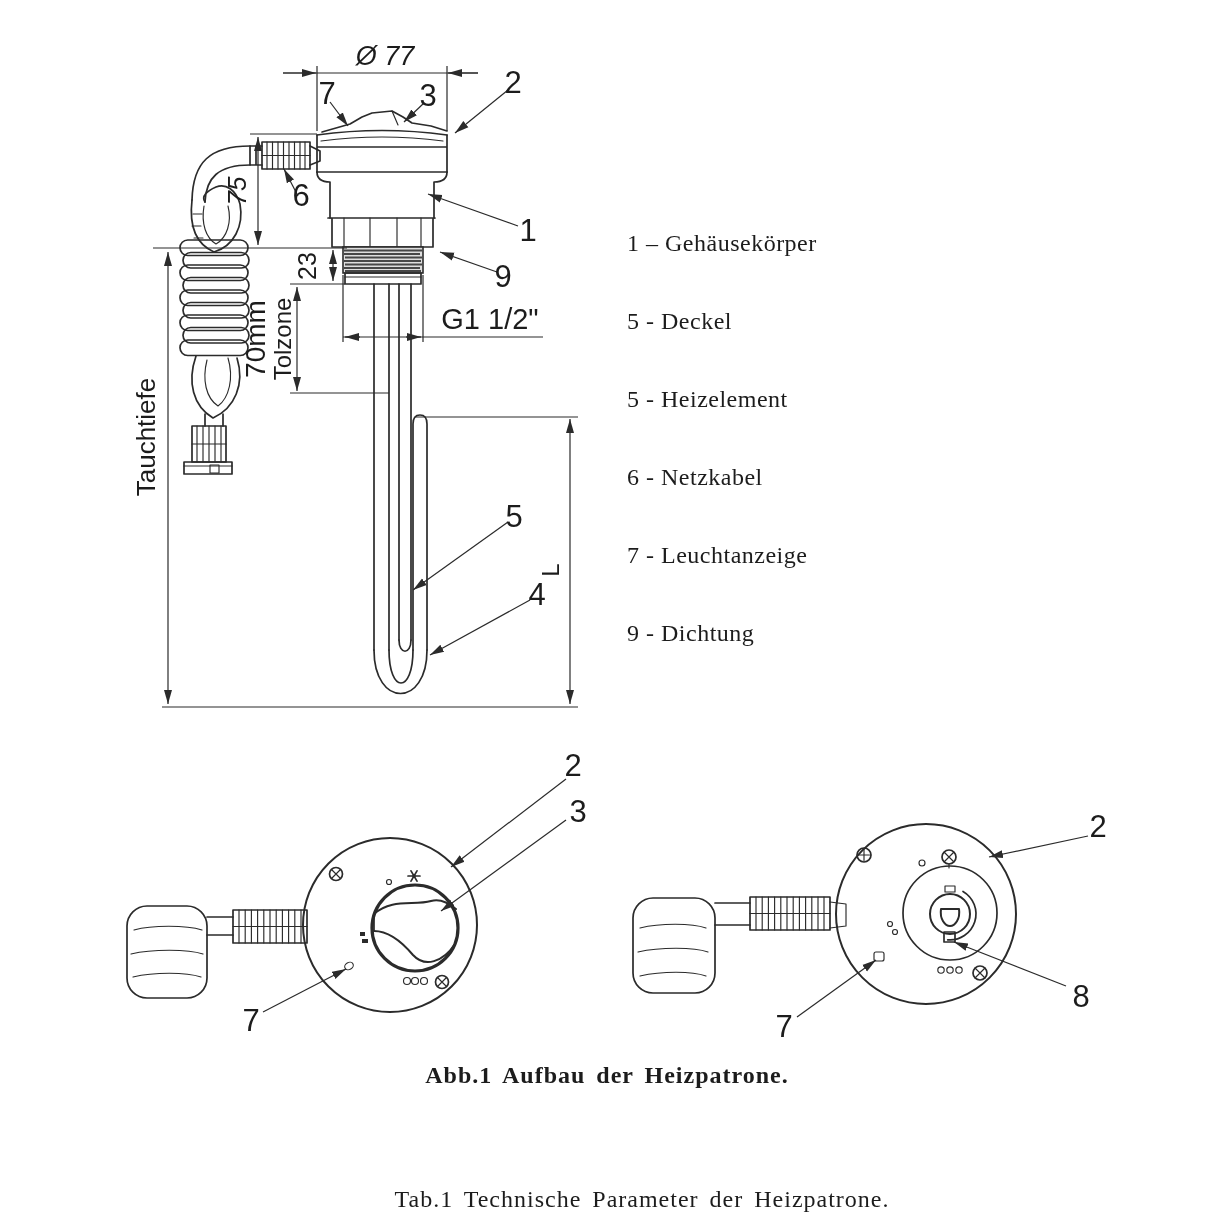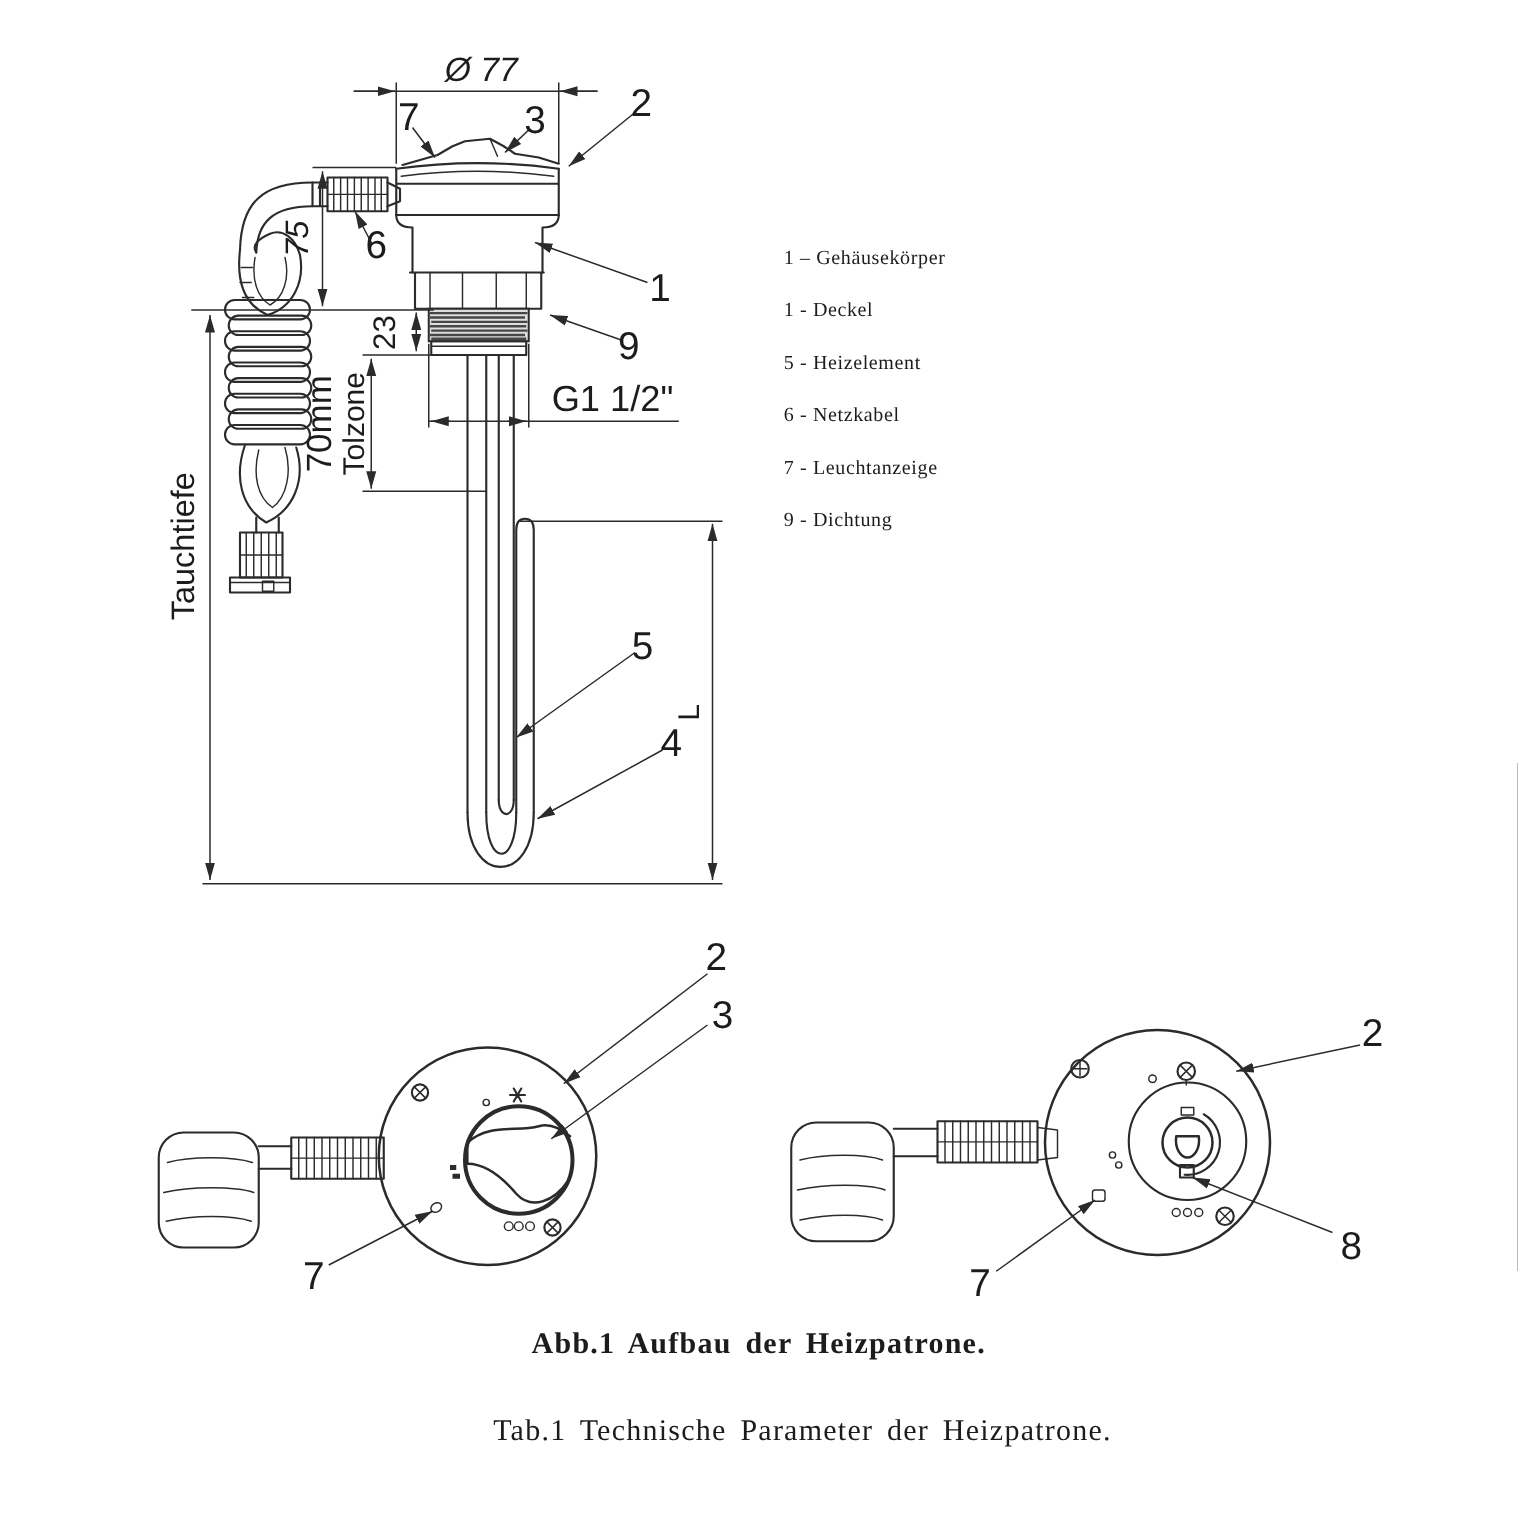--- a/index.html
+++ b/index.html
@@ -12,24 +12,24 @@
   .ln{stroke:var(--line);fill:none;stroke-width:1.7;stroke-linecap:round;stroke-linejoin:round;}
   .thin{stroke-width:1.15;}
   .dim{stroke:var(--line);fill:none;stroke-width:1.2;}
   .thick{stroke-width:3.2;}
   .mid{stroke-width:2;}
   .filldark{fill:var(--line);stroke:none;}
   .stripe{stroke:#474747;stroke-width:1.9;}
   text.cad{font-family:"Liberation Sans",sans-serif;fill:var(--text);}
   text.mono-mid{text-anchor:middle;}
   .legend{position:absolute;left:627px;top:186px;width:470px;}
-  .legend-row{height:42px;line-height:42px;font-size:16px;letter-spacing:.5px;white-space:nowrap;}
+  .legend-row{height:42px;line-height:42px;font-size:24px;letter-spacing:.5px;white-space:nowrap;margin-top:36px;}
   .caption{position:absolute;text-align:center;font-size:24px;letter-spacing:1px;word-spacing:4px;}
   #cap-fig{left:377px;top:1062px;width:460px;font-weight:bold;}
-  #cap-tab{left:382px;top:1132px;width:520px;font-family:Liberation Serif, serif;}
+  #cap-tab{left:382px;top:1186px;width:520px;font-family:Liberation Serif, serif;}
 </style>
 </head>
 <body>
 
 <div id="page">
 
 <svg width="1214" height="1227" viewBox="0 0 1214 1227">
   <defs>
     <marker id="arw" markerUnits="userSpaceOnUse" markerWidth="15" markerHeight="10" viewBox="0 0 15 10" refX="14" refY="5" orient="auto-start-reverse">
       <path d="M0 1 L14 5 L0 9 Z" fill="#2b2b2b"></path>
@@ -279,21 +279,21 @@
       <path class="dim" d="M797,1017 L876,960" marker-end="url(#arw)"></path>
       <text class="cad mono-mid" x="784" y="1037">7</text>
       <path class="dim" d="M1066,986 L954,942" marker-end="url(#arw)"></path>
       <text class="cad mono-mid" x="1081" y="1007">8</text>
     </g>
   </g>
 </svg>
 
   <div class="legend">
     <div class="legend-row">1 – Gehäusekörper</div>
-    <div class="legend-row">1 - Deckel</div>
+    <div class="legend-row">5 - Deckel</div>
     <div class="legend-row">5 - Heizelement</div>
     <div class="legend-row">6 - Netzkabel</div>
     <div class="legend-row">7 - Leuchtanzeige</div>
     <div class="legend-row">9 - Dichtung</div>
   </div>
 
   <div id="cap-fig" class="caption">Abb.1 Aufbau der Heizpatrone.</div>
   <div id="cap-tab" class="caption">Tab.1 Technische Parameter der Heizpatrone.</div>
 </div>
 

